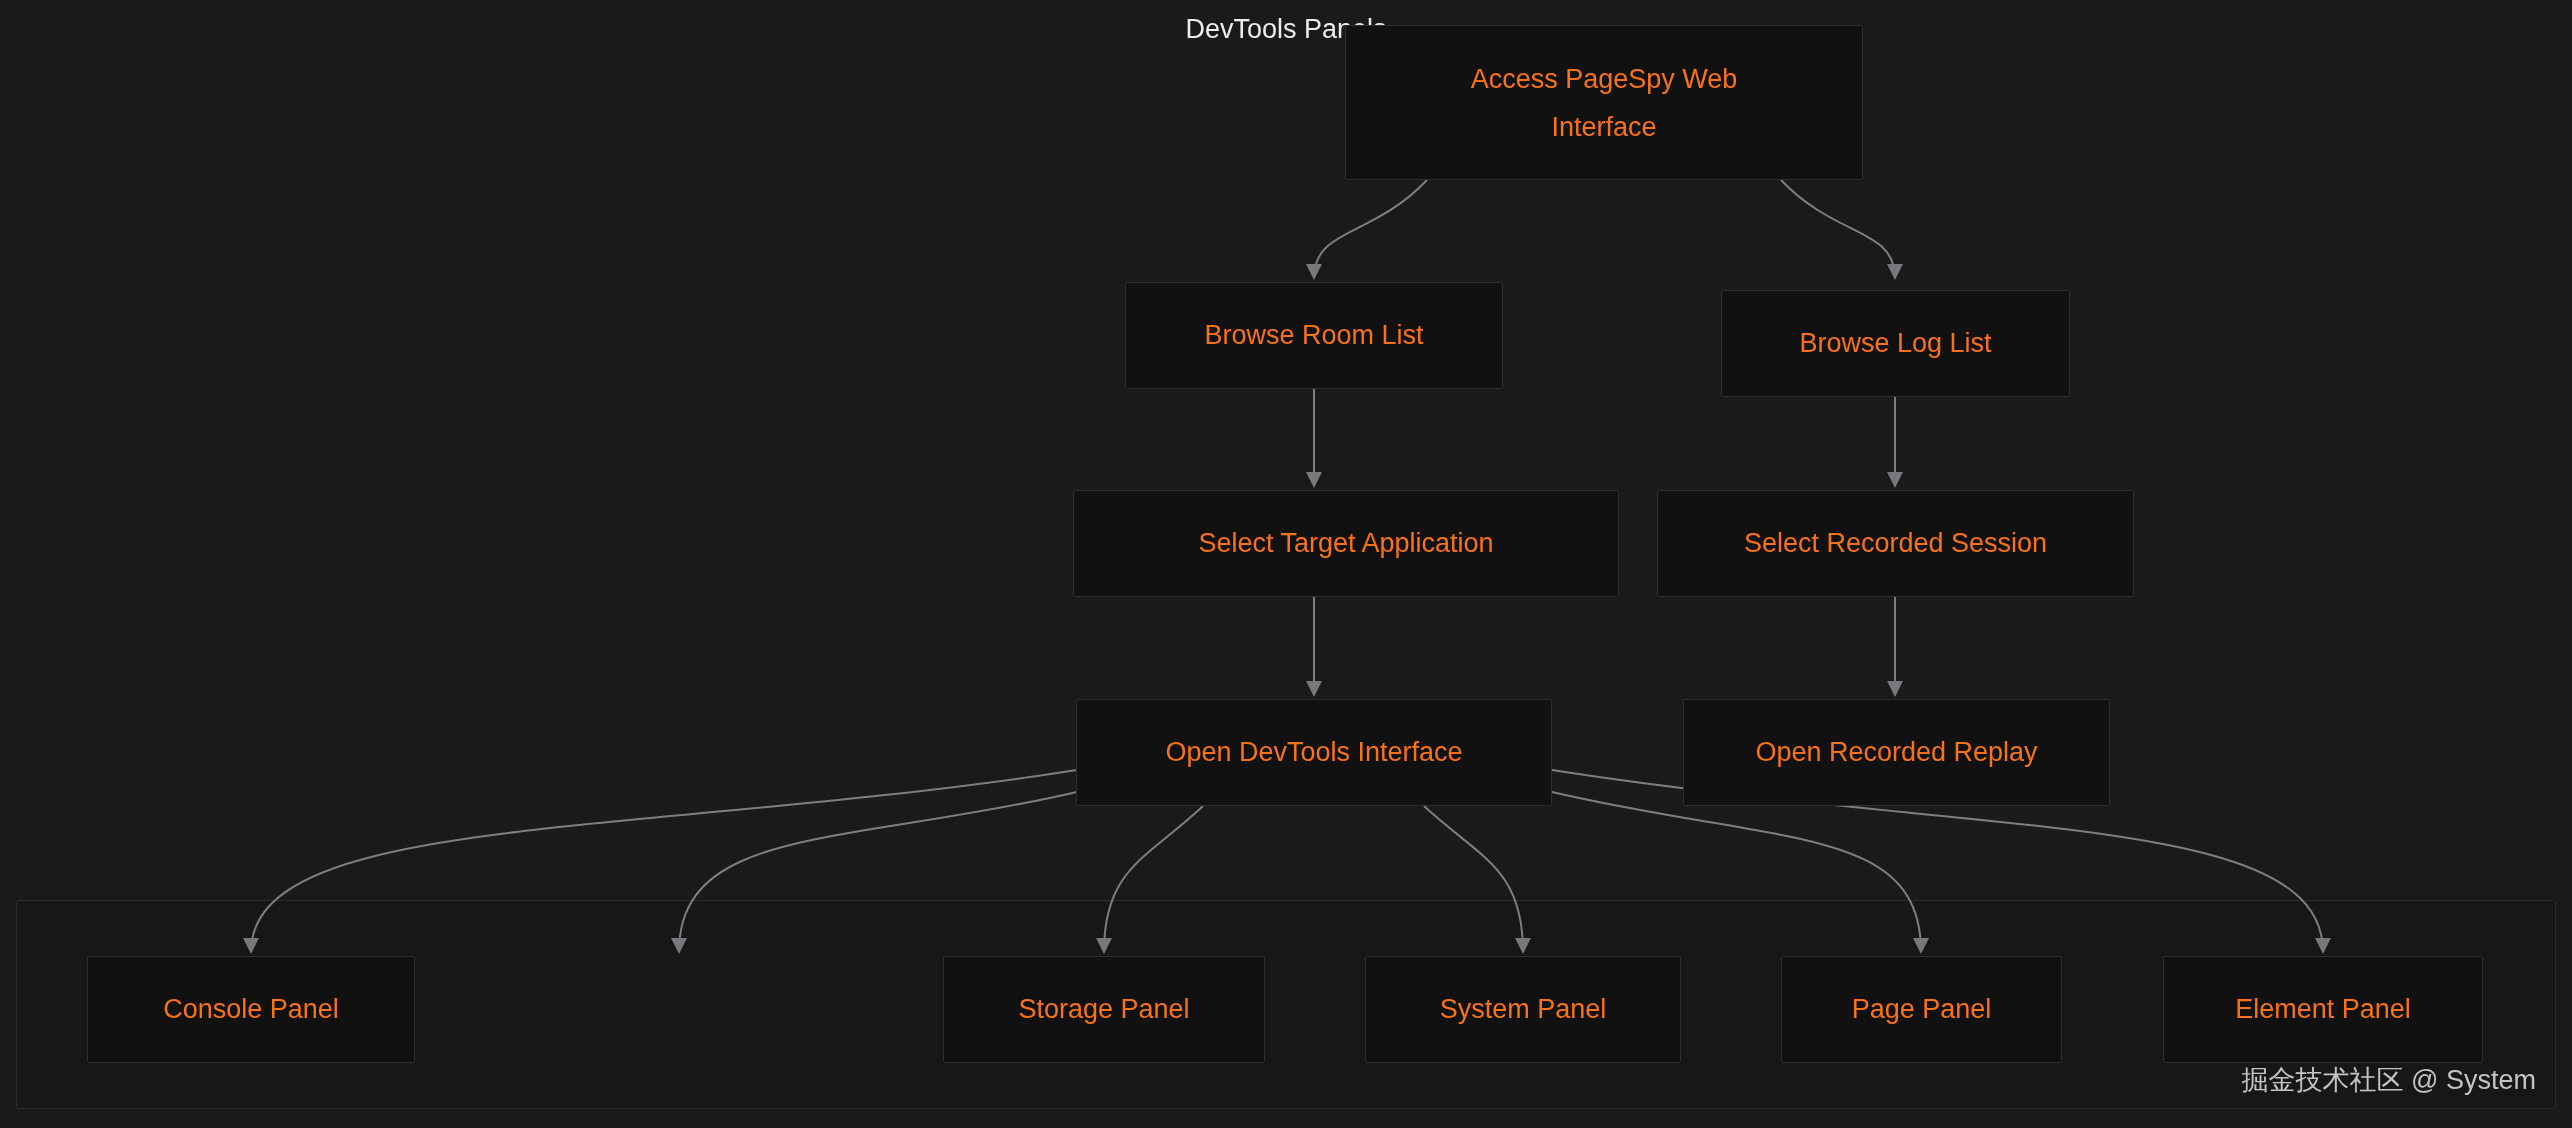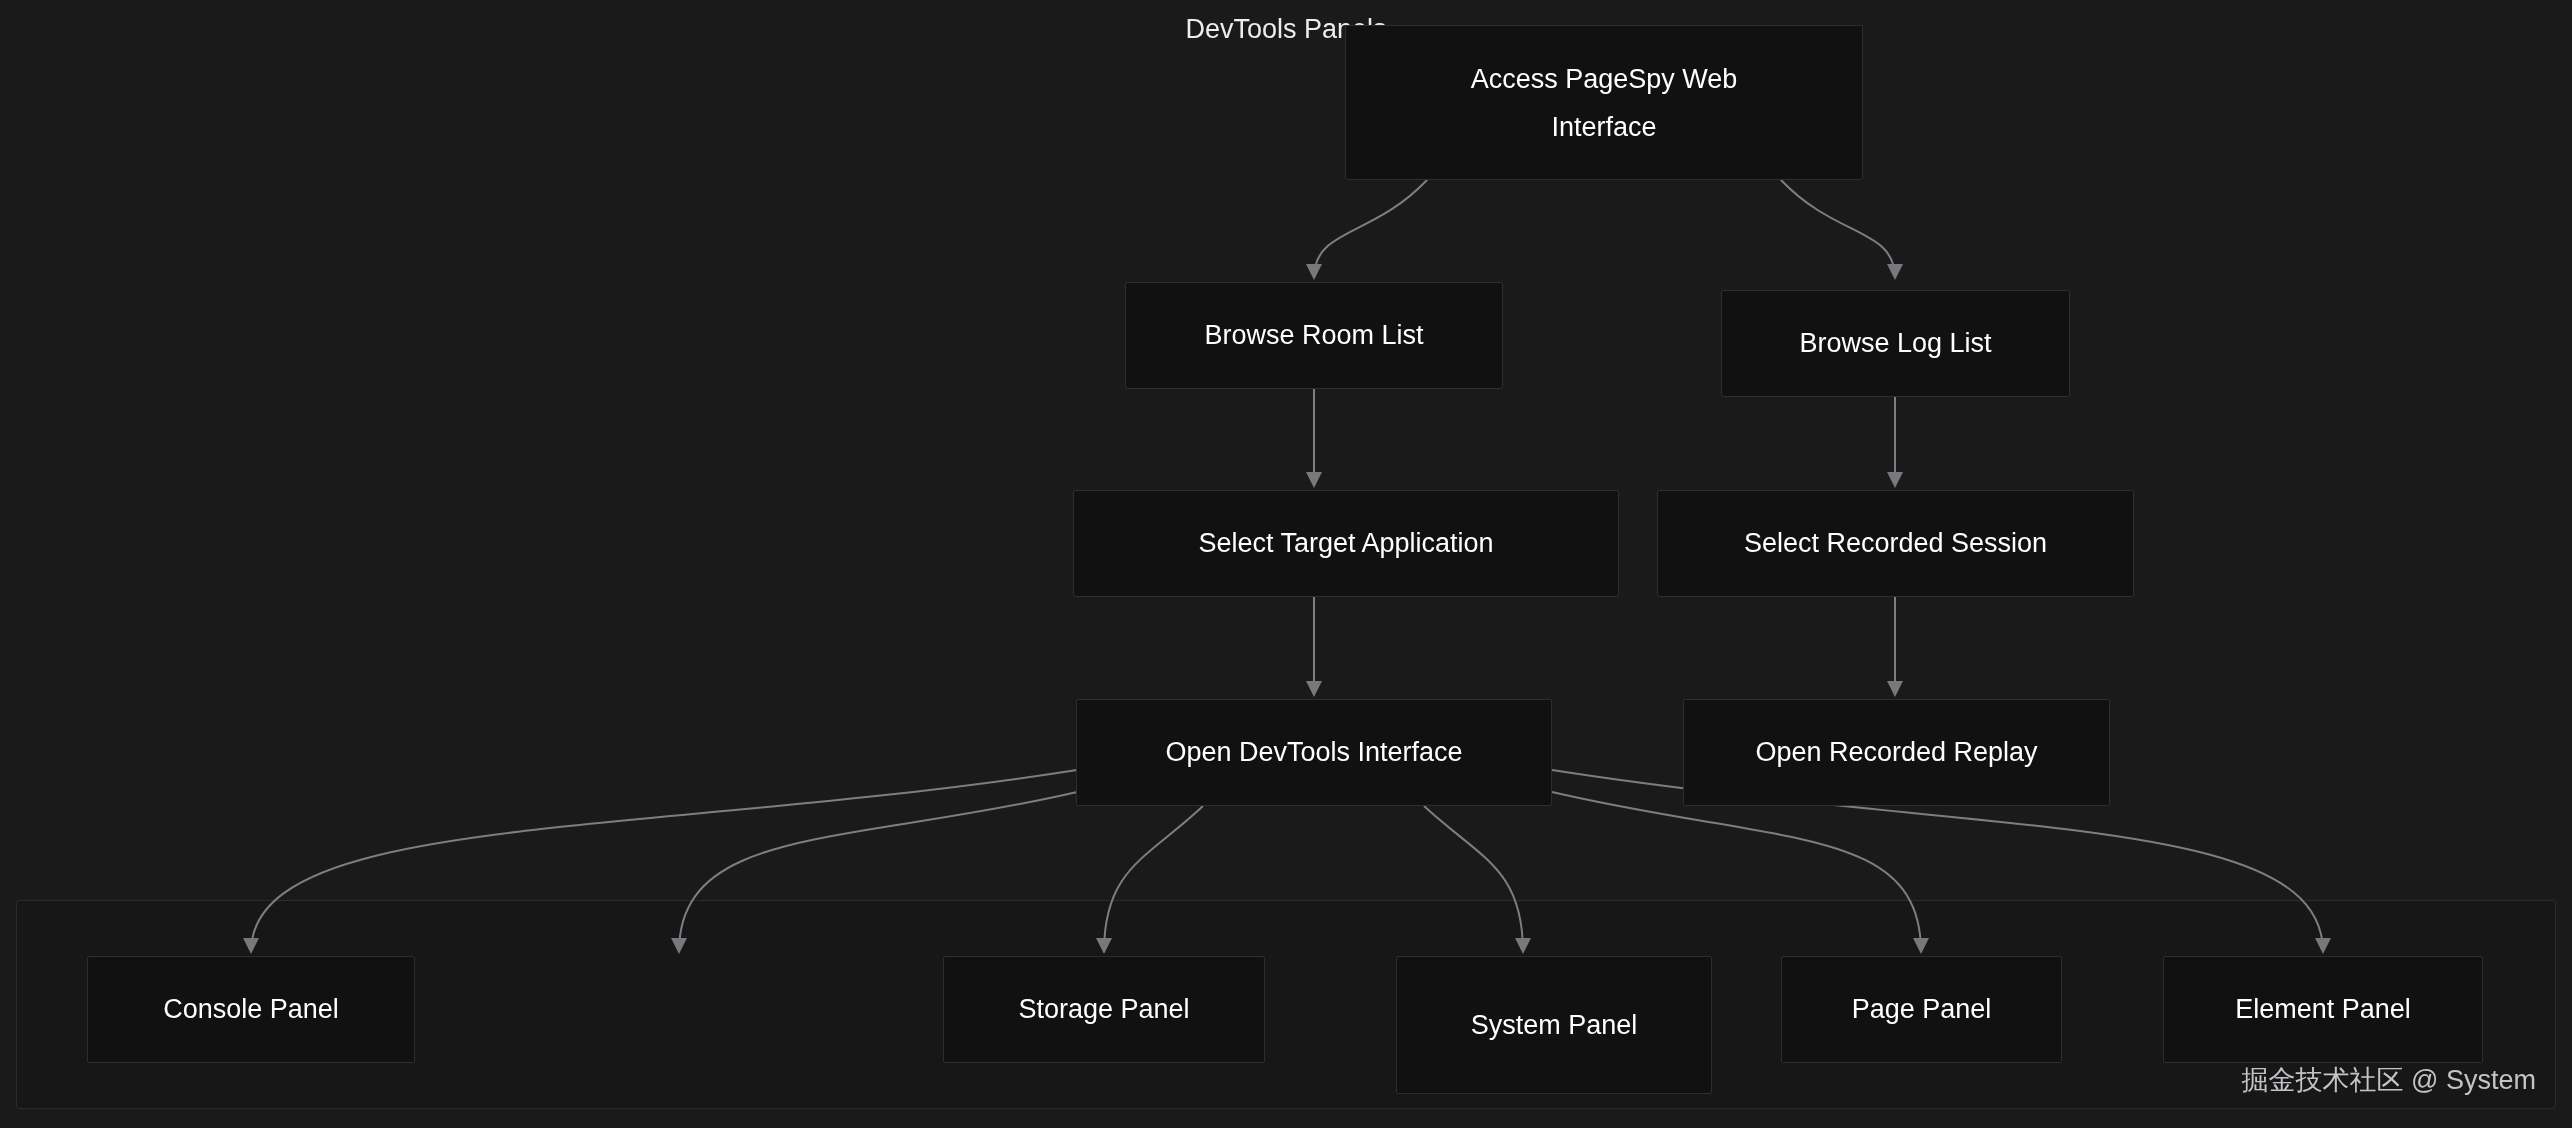--- a/index.html
+++ b/index.html
@@ -27,21 +27,21 @@
     font-size:27px;
     z-index:1;
   }
   .node{
     position:absolute;z-index:3;
     background:#111112;
     border:1px solid #2e2e30;
     border-radius:2px;
     box-sizing:border-box;
     display:flex;align-items:center;justify-content:center;
-    color:#ffffff;
+    color:#f97316;
     font-size:27px;
     text-align:center;
     line-height:1.35;
   }
   .node .label{display:block;}
   .node-access .label{max-width:300px;line-height:48px;}
   .watermark{
     position:absolute;z-index:4;
     right:36px;top:1062px;
     color:#c3c4c7;
@@ -109,21 +109,21 @@
 
   <div class="node" style="left:87px;top:956px;width:328px;height:107px;">
     <span class="label">Console Panel</span>
   </div>
 
 
   <div class="node" style="left:943px;top:956px;width:322px;height:107px;">
     <span class="label">Storage Panel</span>
   </div>
 
-  <div class="node" style="left:1396px;top:956px;width:316px;height:138px;">
+  <div class="node" style="left:1365px;top:956px;width:316px;height:107px;">
     <span class="label">System Panel</span>
   </div>
 
   <div class="node" style="left:1781px;top:956px;width:281px;height:107px;">
     <span class="label">Page Panel</span>
   </div>
 
   <div class="node" style="left:2163px;top:956px;width:320px;height:107px;">
     <span class="label">Element Panel</span>
   </div>

